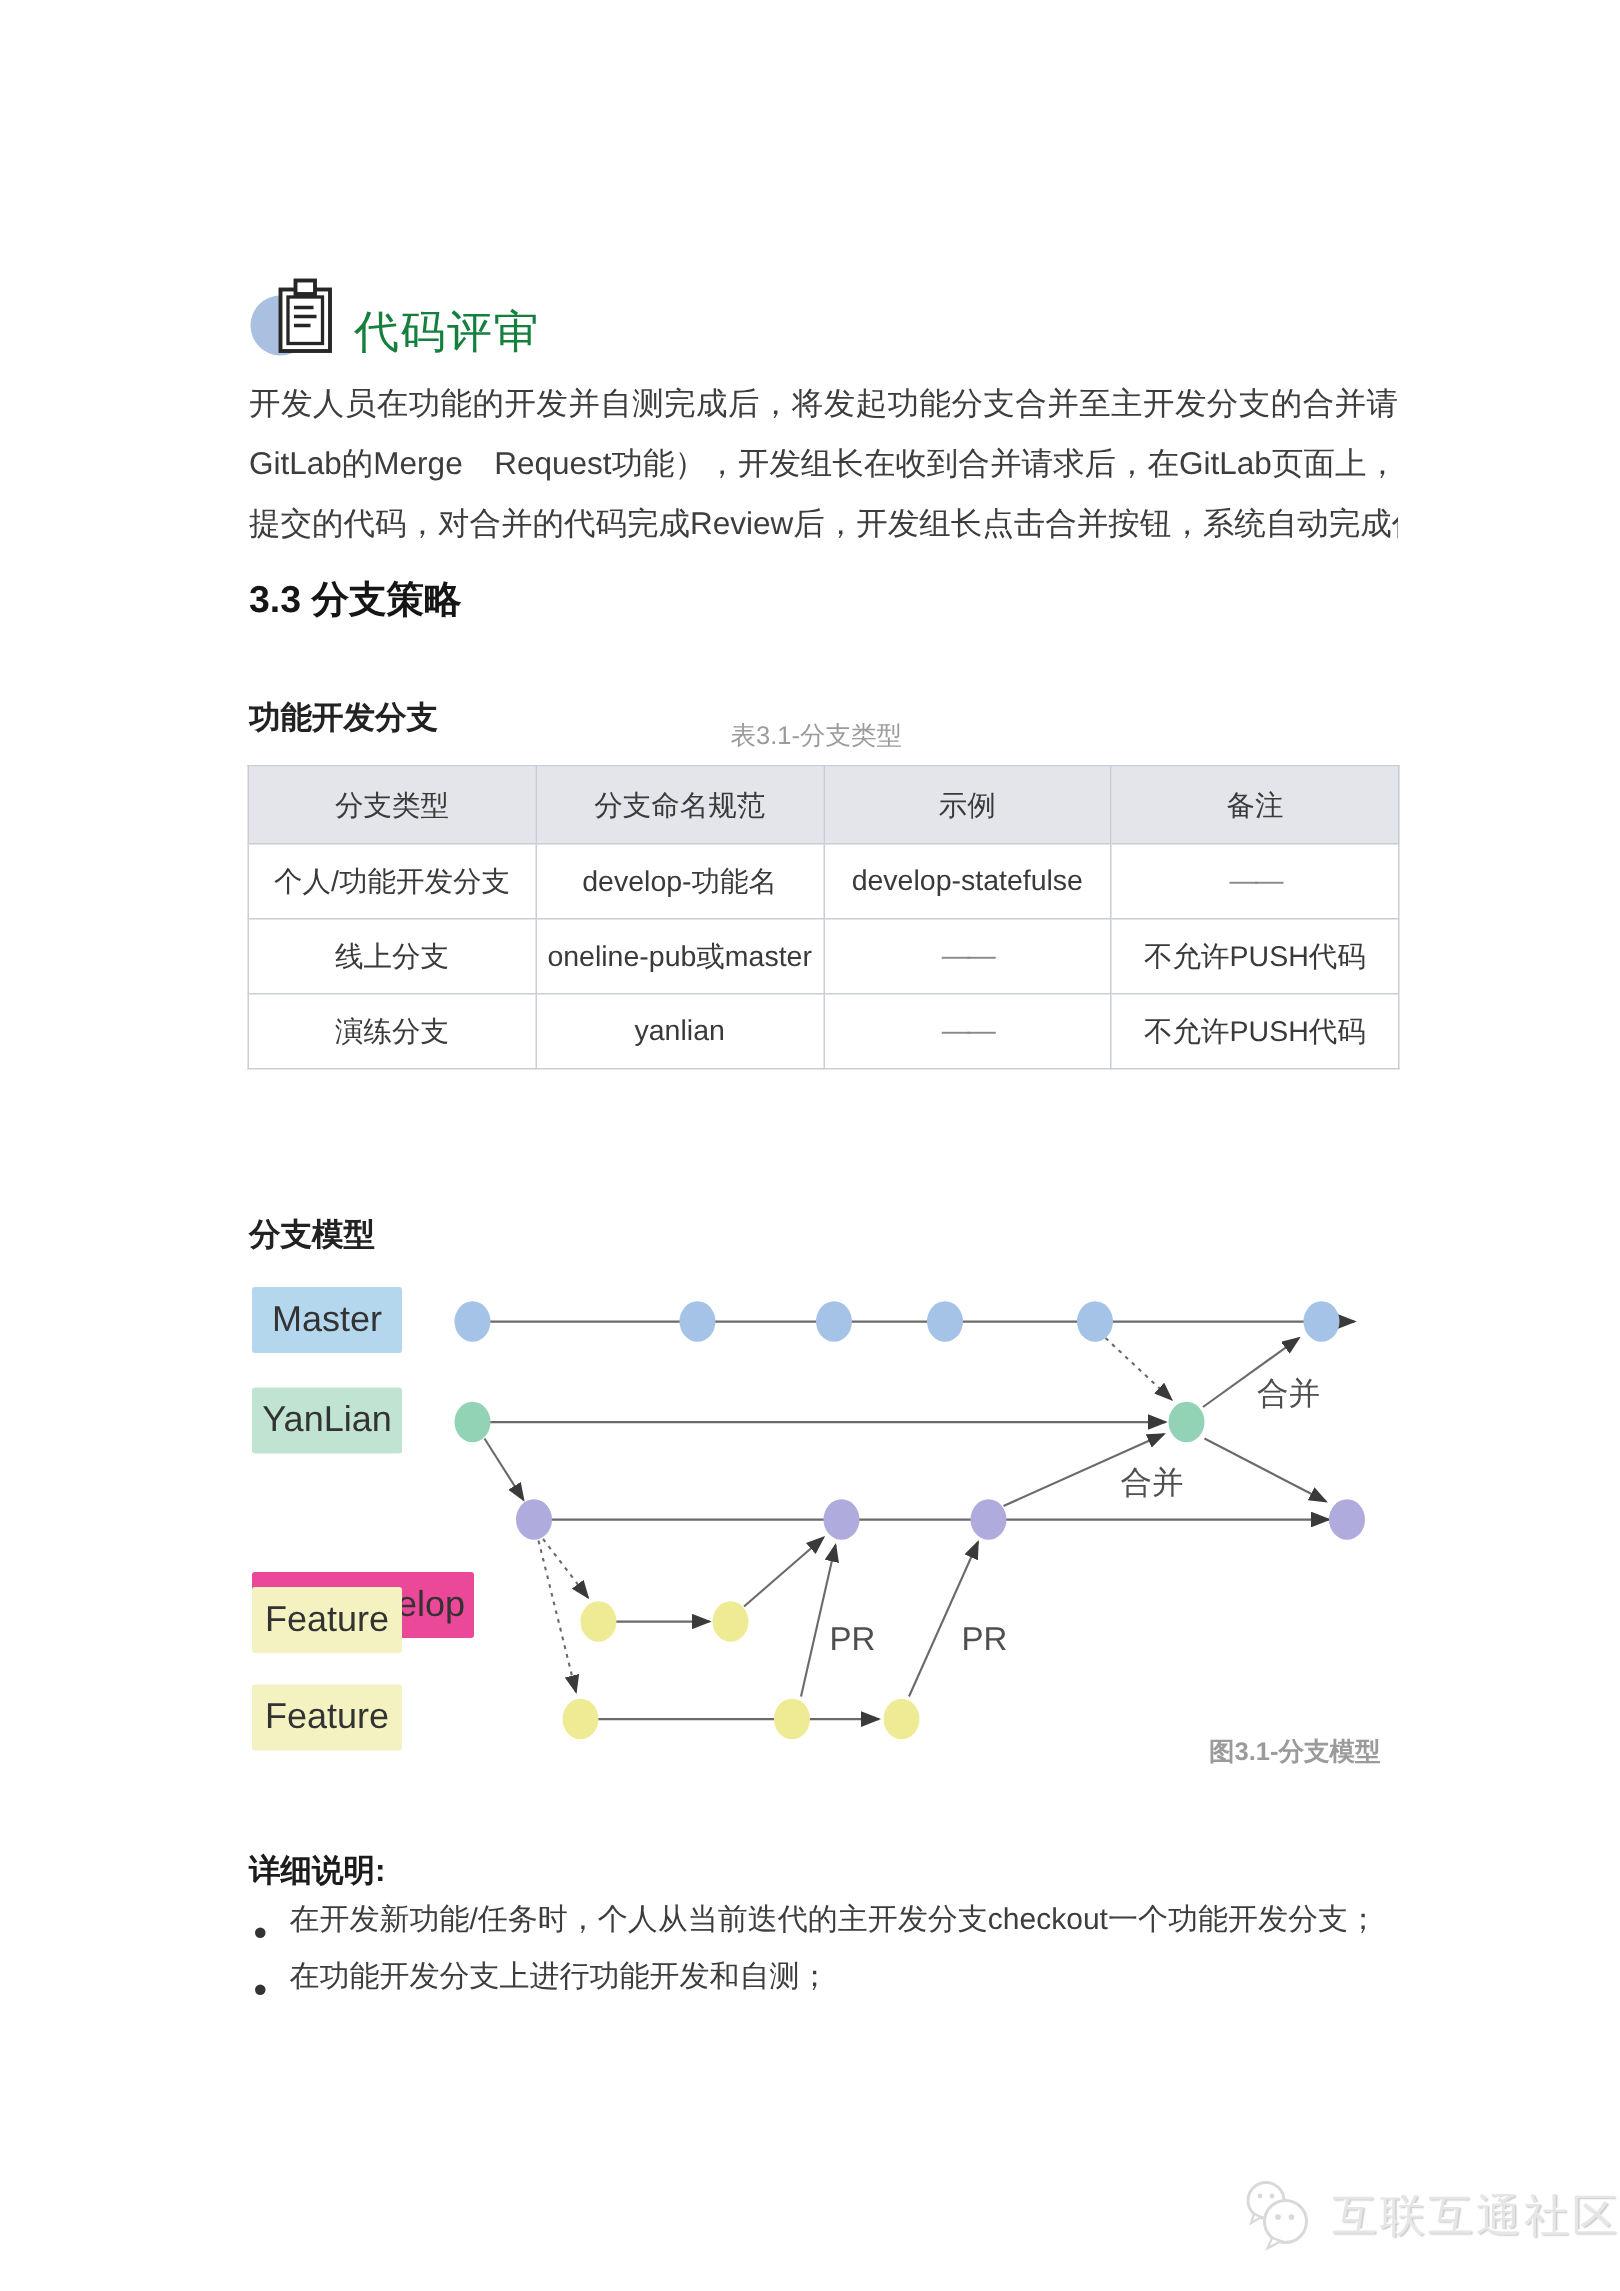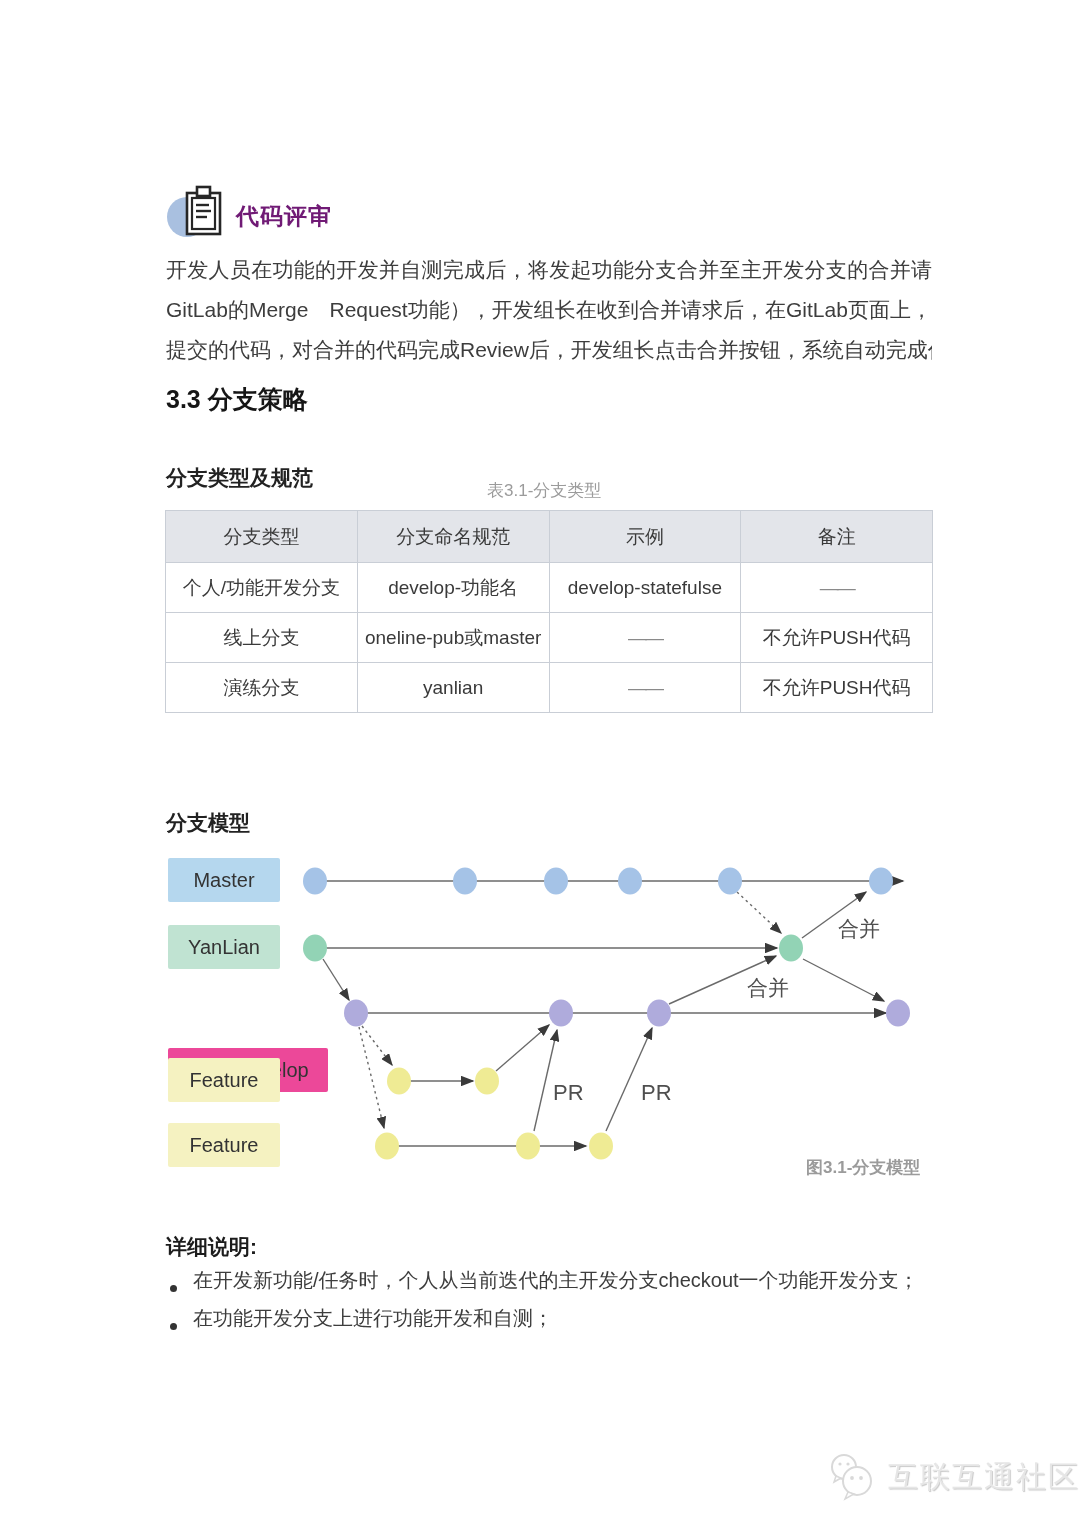--- a/index.html
+++ b/index.html
@@ -2,42 +2,42 @@
 <html><head>
 <meta charset="utf-8">
 <style>
   html,body{margin:0;padding:0;background:#ffffff;}
   body{font-family:"Liberation Sans","DejaVu Sans",sans-serif;color:#3c3c3c;}
   .page{position:relative;width:1080px;height:1527px;background:#ffffff;overflow:hidden;margin:0 auto;}
 
   
   .hdr-circle{position:absolute;left:167px;top:197px;width:40px;height:40px;border-radius:50%;background:#a9c0e0;}
   .hdr-clip{position:absolute;left:179px;top:184px;}
-  .hdr-title{position:absolute;left:236px;top:201px;font-size:23px;font-weight:700;color:#701a75;letter-spacing:1px;}
+  .hdr-title{position:absolute;left:236px;top:201px;font-size:30px;font-weight:400;color:#15803d;letter-spacing:1px;}
 
   
   .intro{position:absolute;left:166px;top:250px;width:766px;font-size:21px;color:#3d3d3d;}
   .intro .ln{height:40px;line-height:40px;white-space:nowrap;text-align:justify;overflow:hidden;}
   .intro .ln.just{text-align:justify;text-align-last:justify;white-space:normal;}
 
   
   .h-section{position:absolute;left:166px;top:383px;font-size:25px;font-weight:bold;color:#161616;}
   .h-sub1{position:absolute;left:166px;top:464px;font-size:21px;font-weight:600;color:#222;}
   .tbl-caption{position:absolute;left:487px;top:479px;font-size:17px;color:#9b9b9b;}
   .h-sub2{position:absolute;left:166px;top:809px;font-size:21px;font-weight:600;color:#222;}
 
   
   .btable{position:absolute;left:165px;top:510px;width:768px;border-collapse:collapse;table-layout:fixed;font-size:19px;color:#3a3a3a;}
   .btable th,.btable td{border:1px solid #c9ced6;text-align:center;vertical-align:middle;padding:0 4px;font-weight:400;}
   .btable th{background:#e3e5ea;height:51px;}
   .btable td{height:49px;background:#ffffff;}
   .btable .dash{color:#8a8a8a;letter-spacing:-2px;}
 
   
-  .lane-box{position:absolute;left:168px;width:112px;height:44px;border-radius:2px;display:flex;align-items:center;justify-content:center;font-size:20px;color:#333;z-index:1;}
+  .lane-box{position:absolute;left:168px;width:100px;height:44px;border-radius:2px;display:flex;align-items:center;justify-content:center;font-size:24px;color:#333;z-index:1;}
   #diagram-svg{position:absolute;left:0;top:0;width:1080px;height:1527px;z-index:2;pointer-events:none;}
   .fig-caption{position:absolute;left:806px;top:1156px;font-size:17px;color:#9b9b9b;z-index:3;font-weight:bold;}
 
   
   .h-details{position:absolute;left:166px;top:1233px;font-size:21px;font-weight:bold;color:#1c1c1c;}
   .bullets{position:absolute;left:166px;top:1268px;width:790px;}
   .bullets .bitem{display:flex;align-items:flex-end;margin-bottom:14px;font-size:20px;color:#3d3d3d;line-height:24px;}
   .bullets .bdot{width:7px;height:7px;border-radius:50%;background:#333;margin:9px 16px 0 4px;flex:0 0 auto;}
 
   
@@ -60,21 +60,21 @@
   </svg>
   <div class="hdr-title">代码评审</div>
 
   <div class="intro">
       <div class="ln just">开发人员在功能的开发并自测完成后，将发起功能分支合并至主开发分支的合并请求（使用</div>
       <div class="ln just">GitLab的Merge　Request功能），开发组长在收到合并请求后，在GitLab页面上，进行查看新</div>
       <div class="ln">提交的代码，对合并的代码完成Review后，开发组长点击合并按钮，系统自动完成代码的合并。</div>
     </div>
 
   <div class="h-section">3.3 分支策略</div>
-  <div class="h-sub1">分支类型及规范</div>
+  <div class="h-sub1">功能开发分支</div>
   <div class="tbl-caption">表3.1-分支类型</div>
 
   <table class="btable">
     <thead>
         <tr>
           <th>分支类型</th>
           <th>分支命名规范</th>
           <th>示例</th>
           <th>备注</th>
         </tr>

